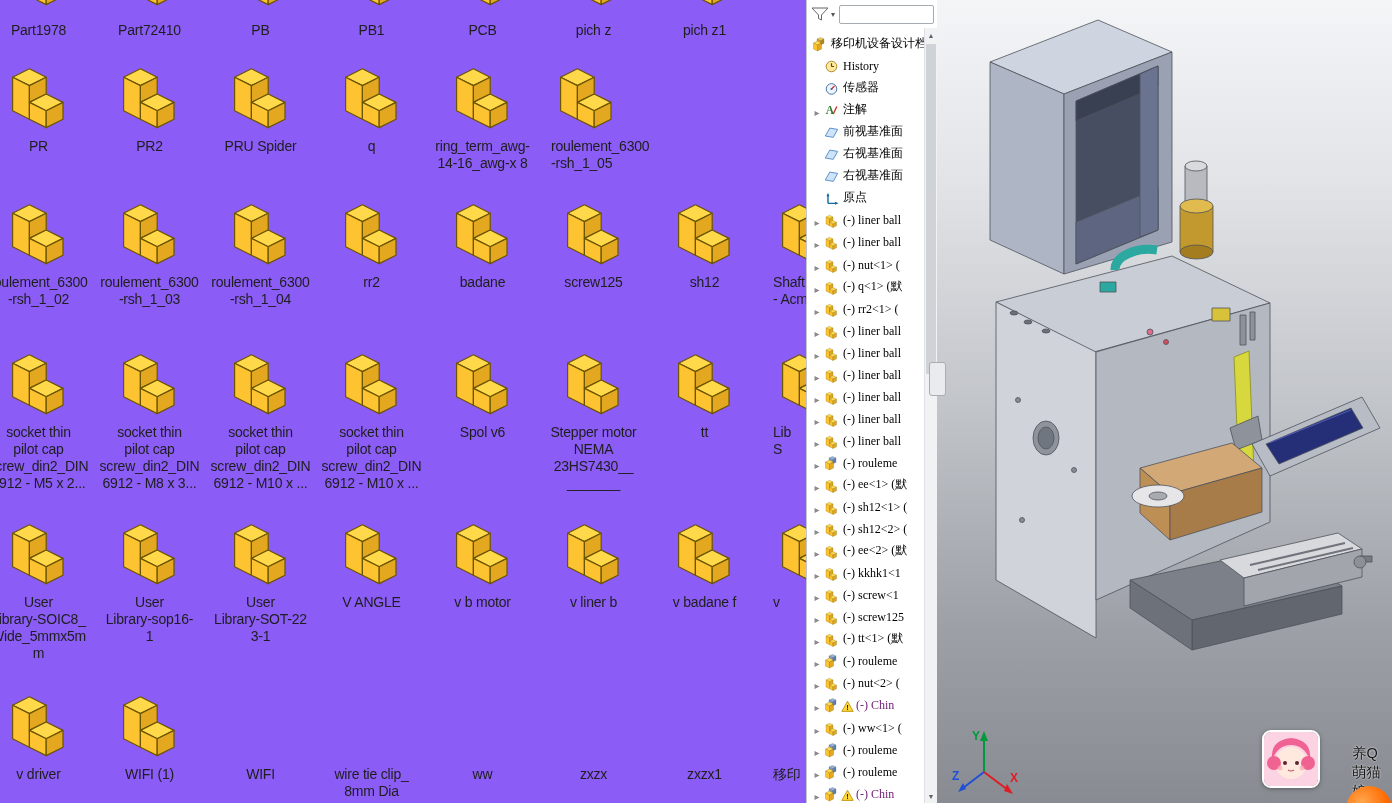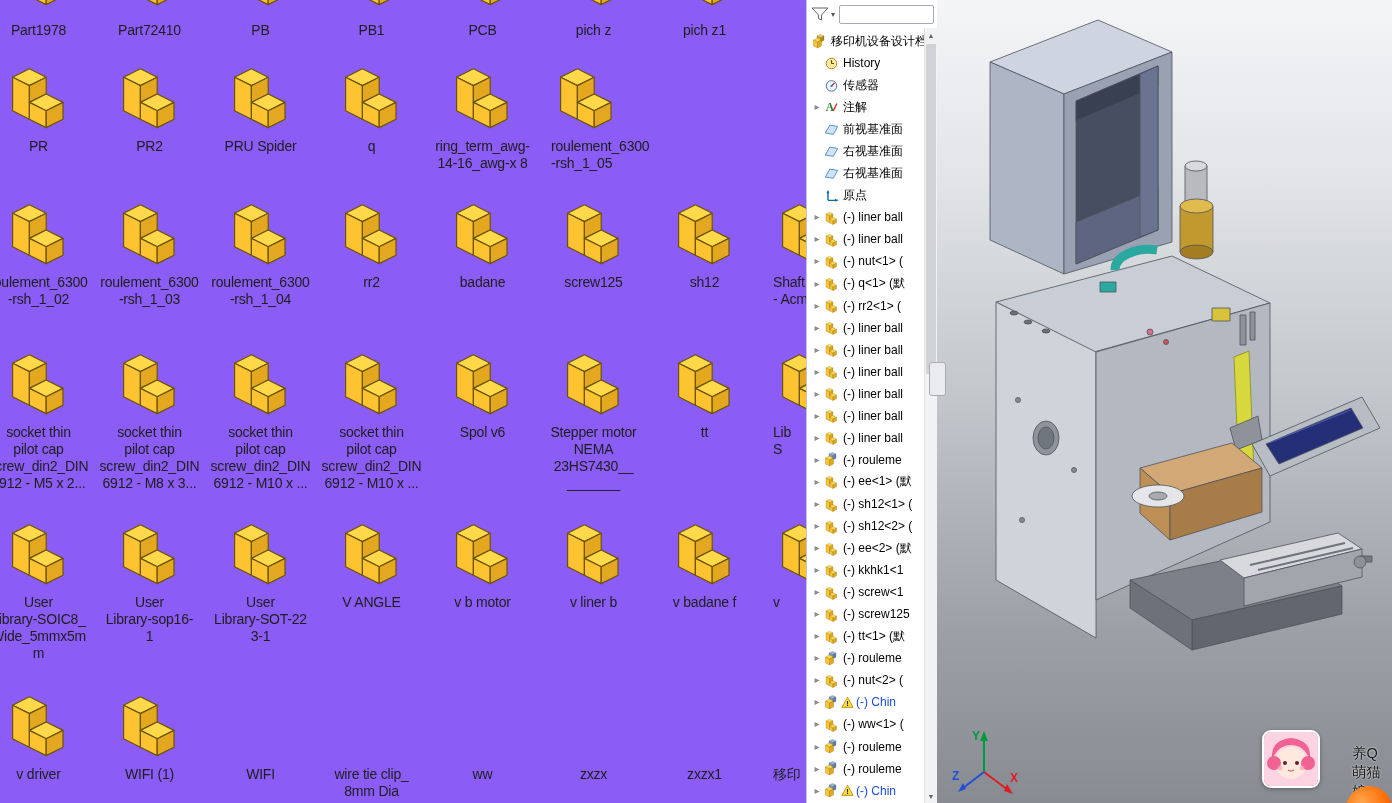--- a/index.html
+++ b/index.html
@@ -38,27 +38,27 @@
             background:radial-gradient(circle at 35% 35%,#ffa64d,#ff6a00 60%,#e64a00);}
 
   
   #panel{position:absolute;left:806px;top:0;width:131px;height:803px;background:#fff;z-index:5;
          border-left:1px solid #c2c6cb;box-sizing:border-box;}
   .filterbar{height:28px;display:flex;align-items:center;padding:0 3px 0 4px;gap:2px;}
   .funnel{width:18px;height:16px;flex:none;}
   .caret{font-size:8px;color:#555;flex:none;margin-right:2px;}
   .filter-input{flex:1;min-width:0;height:17px;border:1px solid #a6abb2;border-radius:2px;font-size:11px;padding:0 3px;outline:none;}
   #tree{position:absolute;left:0;top:30px;right:13px;bottom:0;overflow:hidden;}
-  .titem{display:flex;align-items:center;height:22.05px;padding-left:3px;font-size:12px;color:#000;white-space:nowrap;}
+  .titem{display:flex;align-items:flex-end;height:22.05px;padding-left:3px;font-size:12px;color:#000;white-space:nowrap;font-family:Liberation Serif, serif;}
   .slot{width:14px;flex:none;display:flex;justify-content:center;}
   .tarrow{font-style:normal;color:#8b8b8b;font-size:10px;line-height:1;}
   svg.ti{width:15px;height:15px;flex:none;margin-right:4px;}
   svg.warnic{width:13px;height:13px;margin-left:-2px;margin-right:2px;}
   .titem.root{padding-left:5px;font-size:12px;}
-  .titem.warn-row .tlabel{color:#1d4ed8;}
+  .titem.warn-row .tlabel{color:#701a75;}
   .tlabel{overflow:hidden;}
 
   
   #tree-scroll{position:absolute;right:0;top:28px;bottom:0;width:13px;background:#f1f2f4;border-left:1px solid #e0e1e4;box-sizing:border-box;}
   .scroll-btn{height:14px;display:flex;align-items:center;justify-content:center;font-size:7px;color:#606468;}
   .scroll-btn.down{position:absolute;bottom:0;left:0;right:0;}
   #scroll-thumb{position:absolute;left:1px;right:1px;top:16px;height:330px;background:#cfd2d6;border-radius:1px;}
 
   
   #splitter-tab{position:absolute;left:929px;top:362px;width:17px;height:34px;background:#e9ebee;

